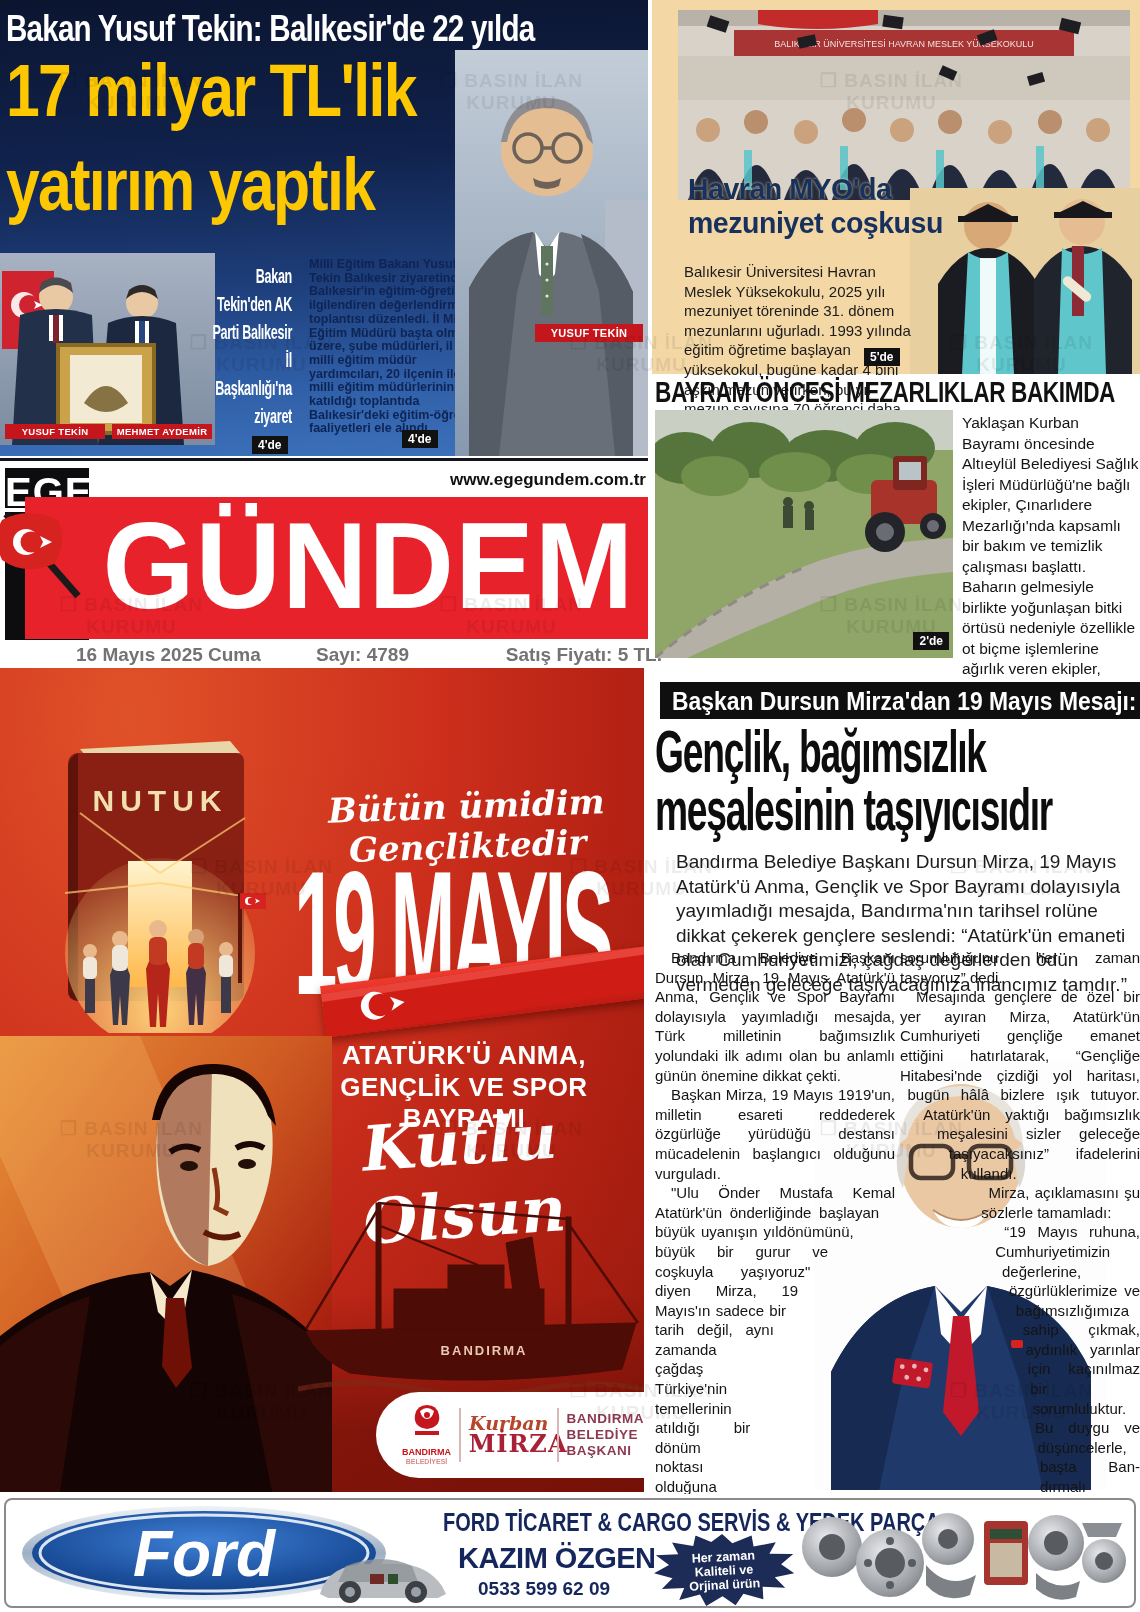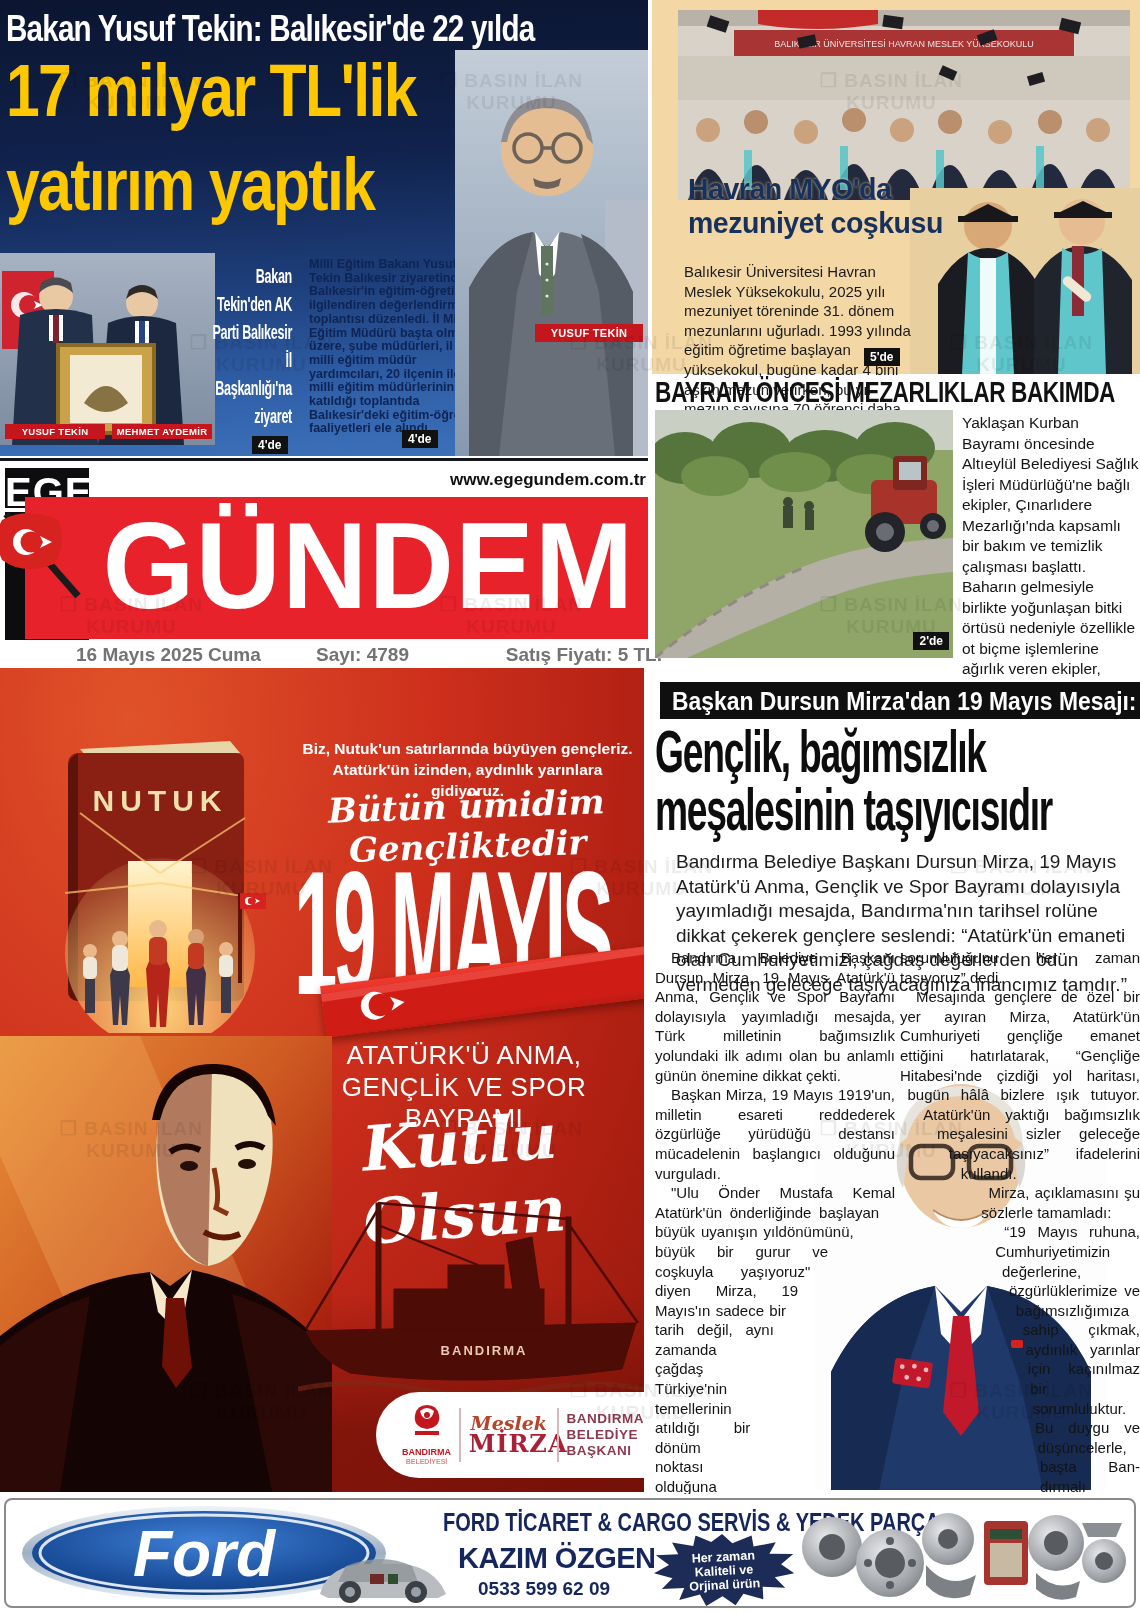--- a/index.html
+++ b/index.html
@@ -57,21 +57,21 @@
       background:radial-gradient(ellipse at 20% 6%,#e05229 0%,#cd2f1c 42%,#b52214 68%,#93180c 100%);}
   .poster-dark{left:0;top:624px;width:644px;height:200px;
       background:linear-gradient(180deg,rgba(109,15,5,0) 0%,rgba(90,10,4,.55) 70%);}
   .p-tag{left:300px;top:70px;width:335px;text-align:center;color:#fff;font-size:15.5px;font-weight:700;line-height:21px;}
   .p-script1{left:292px;top:118px;width:350px;text-align:center;color:#fff;font-size:34px;font-weight:700;
       font-family:"DejaVu Serif",serif;font-style:italic;transform:rotate(-2deg);}
   .p-big{left:294px;top:176px;color:#fff;font-size:118px;font-weight:900;letter-spacing:-6px;
       white-space:nowrap;transform:scale(.66,1.5);transform-origin:top left;line-height:1;}
   .p-ribbon{left:322px;top:298px;width:328px;height:52px;transform:rotate(-7deg);
       background:linear-gradient(180deg,#ef3a2d,#c01a12);box-shadow:0 4px 8px rgba(60,5,2,.5);}
-  .p-sub{width:352px;left:288px;text-align:center;color:#fff;font-weight:400;font-size:26px;letter-spacing:.5px;}
+  .p-sub{width:352px;left:288px;text-align:center;color:#fff;font-weight:700;font-size:26px;letter-spacing:.5px;}
   .p-script2{left:282px;top:438px;width:360px;text-align:center;color:#fff;font-size:62px;font-weight:700;
       font-family:"DejaVu Serif",serif;font-style:italic;transform:rotate(-4deg);}
   .p-logobox{left:376px;top:724px;width:268px;height:86px;background:#fff;border-radius:46px 0 0 46px;
       display:flex;align-items:center;gap:8px;padding-left:26px;box-sizing:border-box;}
   .p-logotext{font-size:9px;font-weight:800;color:#c4161c;text-align:center;line-height:10px;}
   .p-div{width:2px;height:54px;background:#d8b7b7;}
   .p-mayor1{font-family:"DejaVu Serif",serif;font-style:italic;font-weight:700;color:#b5452b;font-size:19px;line-height:18px;}
   .p-mayor2{font-family:"DejaVu Serif",serif;font-weight:700;color:#a92136;font-size:24px;letter-spacing:1px;line-height:24px;}
   .p-title{font-size:13.5px;font-weight:800;color:#8d3a50;line-height:16px;letter-spacing:.5px;}
 
@@ -366,24 +366,20 @@
           <rect x="171" y="254" width="10" height="36" fill="#3c3a4a"></rect>
           <path d="M190 170 l0 90" stroke="#5e130a" stroke-width="4"></path>
           <path d="M190 170 h26 v16 h-26z" fill="#d6231f"></path>
           <circle cx="199" cy="178" r="4" fill="#fff"></circle>
             <circle cx="201" cy="178" r="3.2" fill="#d6231f"></circle>
           <path d="M205 175.5 l5 2.5 -5 2.5 1.2-2.5z" fill="#fff"></path>
         </g>
       </svg>
     </div>
 
-    <div class="abs p-tag">
-      <div>Biz, Nutuk'un satırlarında büyüyen gençleriz.</div>
-      <div>Atatürk'ün izinden, aydınlık yarınlara gidiyoruz.</div>
-    </div>
     <div class="abs p-script1">Bütün ümidim Gençliktedir</div>
     <div class="abs p-big">19 MAYIS</div>
 
     <div class="abs p-ribbon">
       <svg width="328" height="52" viewBox="0 0 328 52">
         <path d="M0 8 L328 0 L328 44 L0 52 Z" fill="#cf1d16"></path>
         <path d="M0 8 L328 0 L328 8 L0 16 Z" fill="#e8433a"></path>
         <circle cx="52" cy="26" r="14" fill="#fff"></circle>
           <circle cx="57" cy="26" r="11.2" fill="#cf1d16"></circle>
         <path d="M68 19 l14 7 -14 7 3.5-7z" fill="#fff"></path>
@@ -450,21 +446,21 @@
           <circle cx="22" cy="12" r="3" fill="#c4161c"></circle>
           <path d="M10 28 h24 v4 h-24z" fill="#c4161c"></path>
         </svg>
         <div class="p-logotext">
           <div>BANDIRMA</div>
           <div style="font-size:7px;color:#d98a8a;">BELEDİYESİ</div>
         </div>
       </div>
       <div class="p-div"></div>
       <div style="text-align:center;min-width:72px;">
-        <div class="p-mayor1">Meslek</div>
+        <div class="p-mayor1">Kurban</div>
         <div class="p-mayor2">MİRZA</div>
       </div>
       <div class="p-div"></div>
       <div class="p-title">
         <div>BANDIRMA</div>
         <div>BELEDİYE</div>
         <div>BAŞKANI</div>
       </div>
     </div>
   </div>

